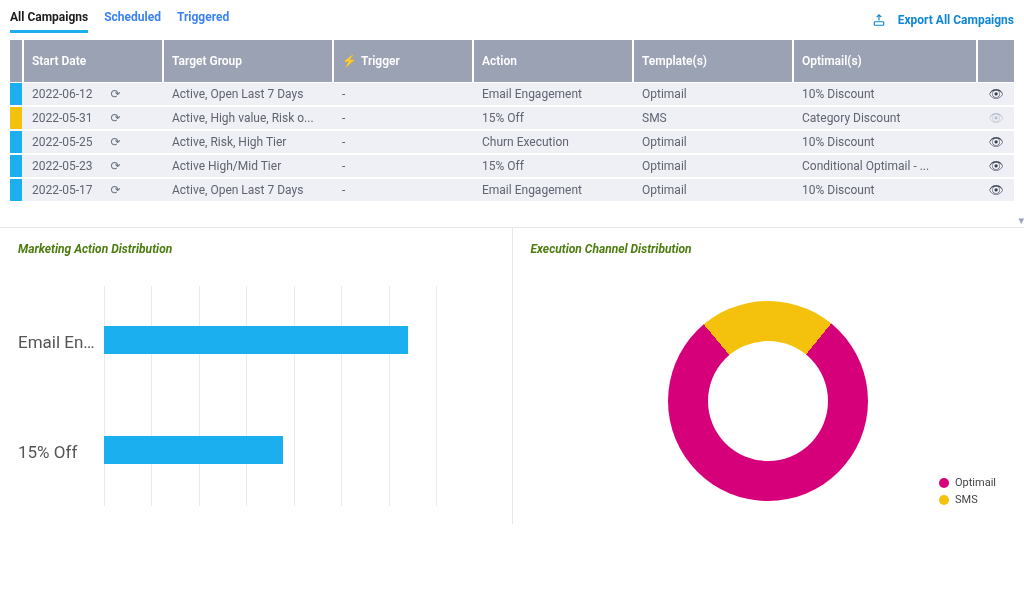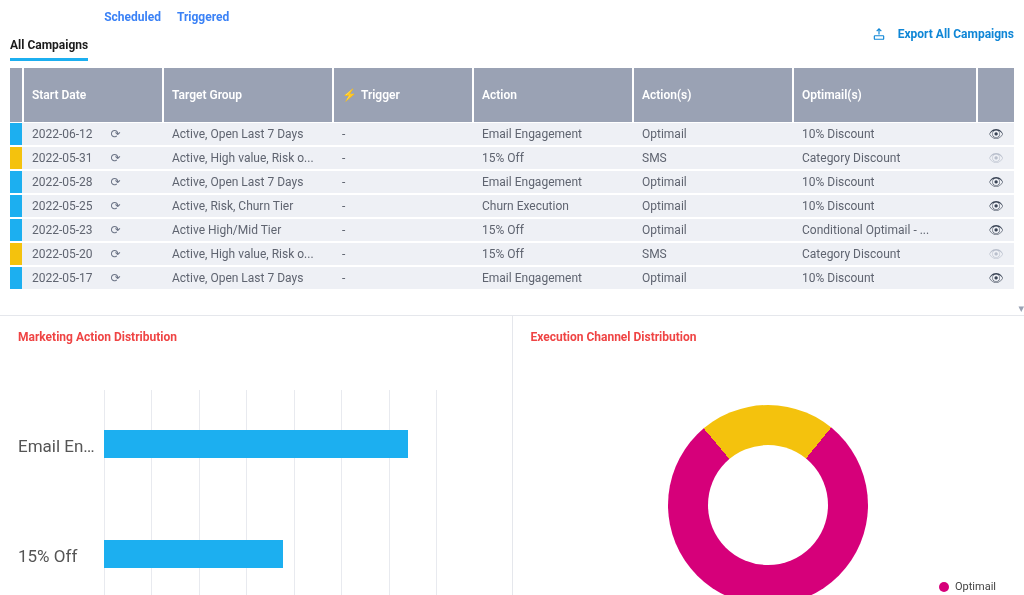--- a/index.html
+++ b/index.html
@@ -20,21 +20,20 @@
   .tabs { display: flex; gap: 16px; }
   .tab {
     font-weight: 700;
     color: #3b82f6;
     padding: 4px 0 6px 0;
     cursor: pointer;
   }
   .tab.active {
     color: #1c1c1c;
     border-bottom: 3px solid #1caff0;
-    margin-top: 28px;
   }
   .export {
     color: #0f86d6;
     font-weight: 700;
     display: flex;
     align-items: center;
     gap: 12px;
     cursor: pointer;
   }
   .export svg { width: 14px; height: 14px; }
@@ -47,21 +46,21 @@
     width: 100%;
     border-collapse: separate;
     border-spacing: 0 1px;
     table-layout: fixed;
   }
   thead th {
     background: #9aa2b4;
     color: #fff;
     font-weight: 600;
     text-align: left;
-    padding: 20px 8px;
+    padding: 14px 8px;
     font-size: 12px;
     border-right: 2px solid #fff;
   }
   thead th:last-child { border-right: none; }
   tbody tr { background: #eef0f5; }
   tbody td {
     padding: 4px 8px;
     border-bottom: 1px solid #fff;
     color: #5f6470;
     font-size: 12px;
@@ -94,21 +93,21 @@
   .charts-row {
     display:flex;
     border-top:1px solid #e5e7ec;
     margin-top: 24px;
   }
   .chart-panel {
     flex:1;
     padding: 14px 18px 8px 18px;
   }
   .chart-panel.left { border-right:1px solid #e5e7ec; position:relative; }
-  .chart-title { font-weight:700; color:#ef4444; margin-bottom: 46px; }
+  .chart-title { font-weight:700; color:#4d7c0f; margin-bottom: 30px; font-style: italic; }
 
   
   .bar-chart { position:relative; height: 220px; margin-left: 86px; margin-right: 10px; }
   .bar-grid { position:absolute; inset:0; display:flex; }
   .grid-line { flex:1; border-left:1px solid #e8eaef; }
   .bars { position:absolute; inset:0; display:flex; flex-direction:column; justify-content:space-around; }
   .bar-row { height:30px; position:relative; }
   .bar-label {
     position:absolute; left:-86px; width:80px;
     text-align:left; font-size:17px; color:#555;
@@ -170,21 +169,21 @@
         <th></th>
         <th>Start Date</th>
         <th>Target Group</th>
         <th>
           <span class="trigger-head">
             <span class="bolt">⚡</span>
             <span>Trigger</span>
           </span>
         </th>
         <th>Action</th>
-        <th>Action(s)</th>
+        <th>Template(s)</th>
         <th>Optimail(s)</th>
         <th></th>
       </tr>
     </thead>
     <tbody id="tbody">
         <tr>
           <td class="color-cell">
             <span class="color-bar c-blue"></span>
           </td>
           <td>2022-06-12<span class="refresh-icon">⟳</span></td>
@@ -204,63 +203,39 @@
           <td>-</td>
           <td>15% Off</td>
           <td>SMS</td>
           <td>Category Discount</td>
           <td class="col-eye"><span class="eye-dim">👁</span></td>
         </tr>
         <tr>
           <td class="color-cell">
             <span class="color-bar c-blue"></span>
           </td>
-          <td>2022-05-28<span class="refresh-icon">⟳</span></td>
-          <td>Active, Open Last 7 Days</td>
-          <td>-</td>
-          <td>Email Engagement</td>
-          <td>Optimail</td>
-          <td>10% Discount</td>
-          <td class="col-eye"><span class="eye-icon">👁</span></td>
-        </tr>
-        <tr>
-          <td class="color-cell">
-            <span class="color-bar c-blue"></span>
-          </td>
           <td>2022-05-25<span class="refresh-icon">⟳</span></td>
-          <td>Active, Risk, Churn Tier</td>
+          <td>Active, Risk, High Tier</td>
           <td>-</td>
           <td>Churn Execution</td>
           <td>Optimail</td>
           <td>10% Discount</td>
           <td class="col-eye"><span class="eye-icon">👁</span></td>
         </tr>
         <tr>
           <td class="color-cell">
             <span class="color-bar c-blue"></span>
           </td>
           <td>2022-05-23<span class="refresh-icon">⟳</span></td>
           <td>Active High/Mid Tier</td>
           <td>-</td>
           <td>15% Off</td>
           <td>Optimail</td>
           <td>Conditional Optimail - ...</td>
           <td class="col-eye"><span class="eye-icon">👁</span></td>
-        </tr>
-        <tr>
-          <td class="color-cell">
-            <span class="color-bar c-yellow"></span>
-          </td>
-          <td>2022-05-20<span class="refresh-icon">⟳</span></td>
-          <td>Active, High value, Risk o...</td>
-          <td>-</td>
-          <td>15% Off</td>
-          <td>SMS</td>
-          <td>Category Discount</td>
-          <td class="col-eye"><span class="eye-dim">👁</span></td>
         </tr>
         <tr>
           <td class="color-cell">
             <span class="color-bar c-blue"></span>
           </td>
           <td>2022-05-17<span class="refresh-icon">⟳</span></td>
           <td>Active, Open Last 7 Days</td>
           <td>-</td>
           <td>Email Engagement</td>
           <td>Optimail</td>

